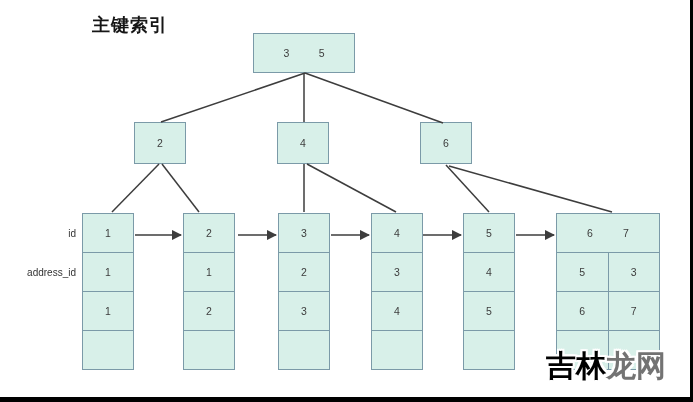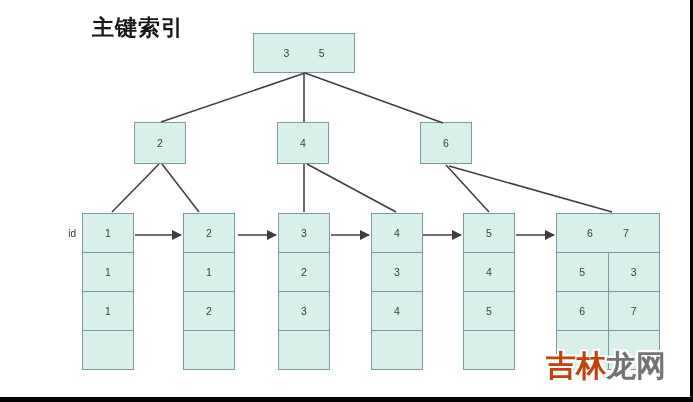--- a/index.html
+++ b/index.html
@@ -1,21 +1,21 @@
 <!DOCTYPE html>
 <html><head>
 <meta charset="utf-8">
 <style>
   html,body { margin:0; padding:0; background:#fff; }
   .canvas {
     position:relative; width:693px; height:402px; background:#ffffff;
     font-family:"Liberation Sans","DejaVu Sans",sans-serif; overflow:hidden;
   }
   .title {
-    position:absolute; left:92px; top:13px; font-size:22px; font-weight:600;
+    position:absolute; left:92px; top:13px; font-size:18px; font-weight:600;
     color:#161616; letter-spacing:1px; z-index:1;
   }
   .node {
     position:absolute; background:#d8f0e9; border:1px solid #7b9aa8;
     box-sizing:border-box; z-index:1;
   }
   .num { font-size:10.5px; color:#3c3c3c; }
   .root { left:253px; top:33px; width:102px; height:40px;
     display:flex; align-items:center; justify-content:space-evenly; }
   .internal { width:52px; height:42px; top:122px;
@@ -39,21 +39,21 @@
   }
   .rl0{top:214px;} .rl1{top:253px;} .rl2{top:292px;} .rl3{top:332px;}
   .edges { position:absolute; left:0; top:0; width:693px; height:402px;
     z-index:2; pointer-events:none; }
   .watermark {
     position:absolute; left:546px; top:346px; z-index:3; font-size:30px;
     font-weight:bold; white-space:nowrap;
     text-shadow:-2px 0 0 #fff, 2px 0 0 #fff, 0 -2px 0 #fff, 0 2px 0 #fff,
       -2px -2px 0 #fff, 2px 2px 0 #fff, -2px 2px 0 #fff, 2px -2px 0 #fff;
   }
-  .wm-orange { color:#c2410c; }
+  .wm-orange { color:#000000; }
   .wm-black { color:#737373; }
   .bottom-bar { position:absolute; left:0; bottom:0; width:693px; height:5px;
     background:#000; z-index:4; }
   .right-bar { position:absolute; right:0; top:0; width:3px; height:402px;
     background:#000; z-index:4; }
 </style>
 </head>
 <body>
 
 <div class="canvas">
@@ -69,20 +69,21 @@
     <span class="num">2</span>
   </div>
   <div class="node internal n4">
     <span class="num">4</span>
   </div>
   <div class="node internal n6">
     <span class="num">6</span>
   </div>
 
   <div class="rowlabel rl0">id</div>
+  <div class="rowlabel rl1">address_id</div>
 
   <div class="node leaf l1">
     <div class="cell num">1</div>
     <div class="cell num">1</div>
     <div class="cell num">1</div>
     <div class="cell num"></div>
   </div>
   <div class="node leaf l2">
     <div class="cell num">2</div>
     <div class="cell num">1</div>

